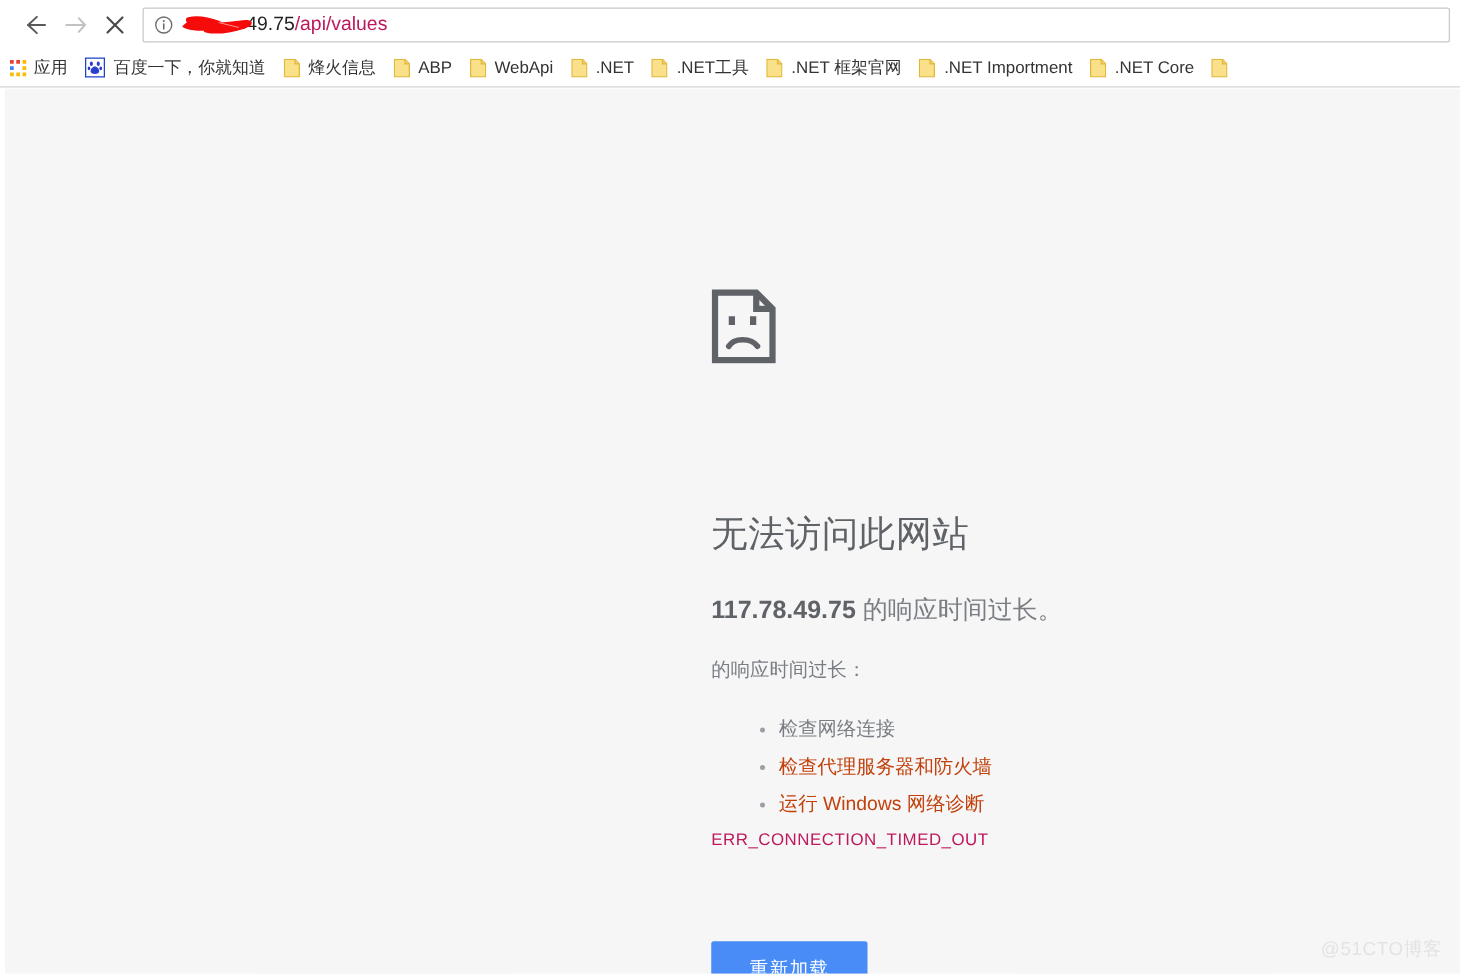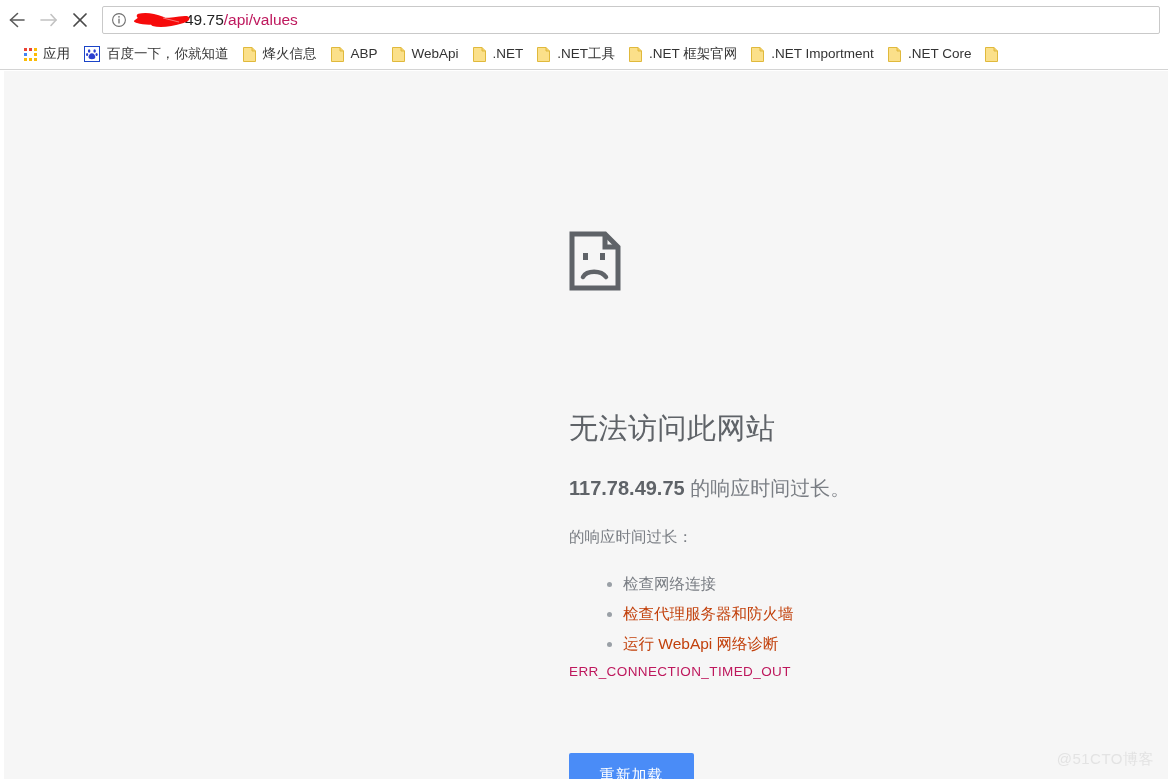--- a/index.html
+++ b/index.html
@@ -23,20 +23,21 @@
     background: #ffffff;
   }
 
   .toolbar {
     height: 39px;
     background: #ffffff;
     display: flex;
     align-items: center;
     padding: 0 6px 0 0;
     box-sizing: border-box;
+    margin-left: 12px;
   }
 
   .nav-btn {
     width: 32px;
     height: 32px;
     display: flex;
     align-items: center;
     justify-content: center;
     flex: none;
     cursor: pointer;
@@ -91,21 +92,21 @@
     height: 17px;
     pointer-events: none;
   }
 
   
   .bookmarks {
     height: 31px;
     background: #ffffff;
     display: flex;
     align-items: center;
-    padding-left: 18px;
+    padding-left: 2px;
     box-sizing: border-box;
     border-bottom: 1px solid #d4d4d4;
     overflow: hidden;
     white-space: nowrap;
   }
   .bm {
     display: flex;
     align-items: center;
     height: 24px;
     padding: 0 6px;
@@ -449,21 +450,21 @@
 
       <div class="err-sub">
         <b>117.78.49.75</b><span> 的响应时间过长。</span>
       </div>
 
       <div class="err-suggest-head">的响应时间过长：</div>
 
       <ul class="err-list">
         <li><span>检查网络连接</span></li>
         <li><a href="#">检查代理服务器和防火墙</a></li>
-        <li><a href="#">运行 WebApi 网络诊断</a></li>
+        <li><a href="#">运行 Windows 网络诊断</a></li>
       </ul>
 
       <div class="err-code">ERR_CONNECTION_TIMED_OUT</div>
 
       <button class="reload-btn">重新加载</button>
     </div>
 
     <div class="watermark">@51CTO博客</div>
   </div>
 

